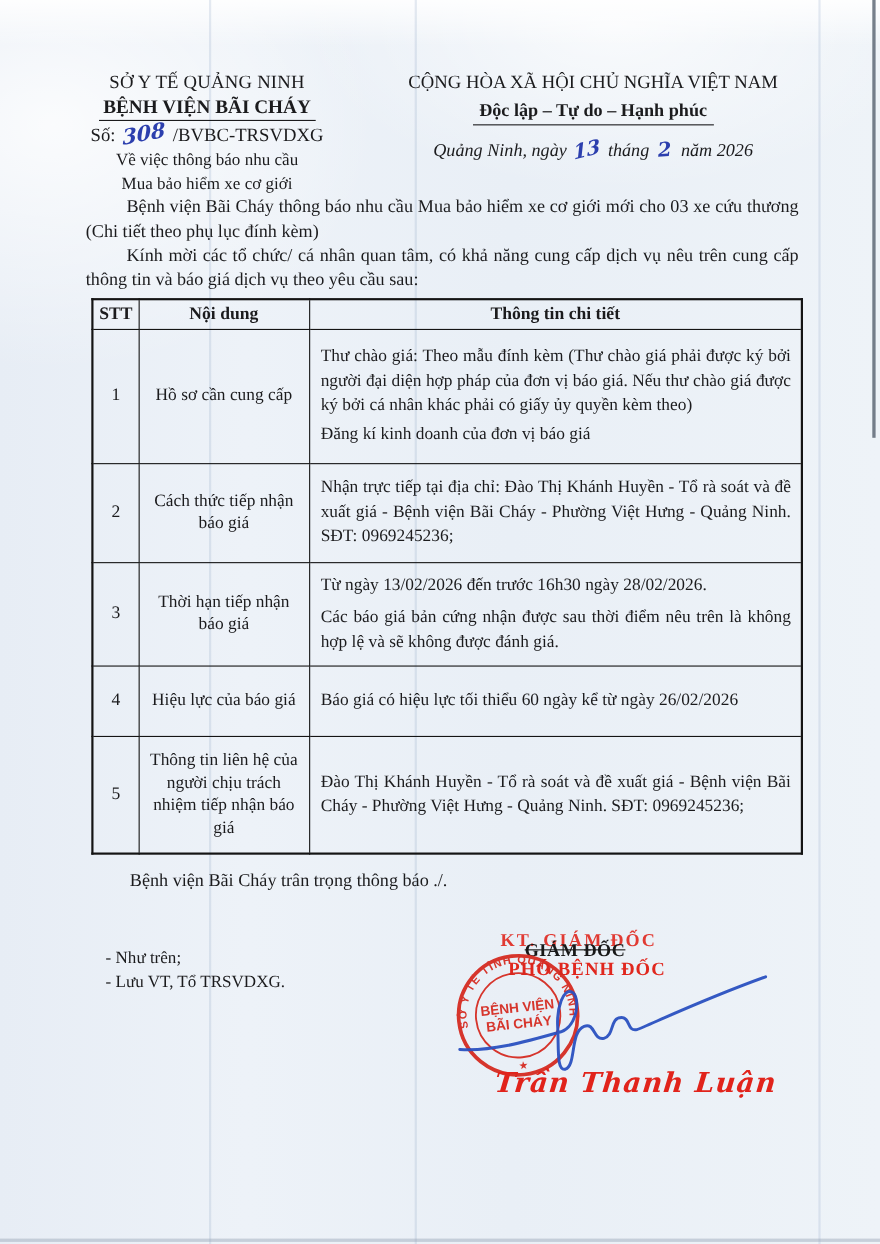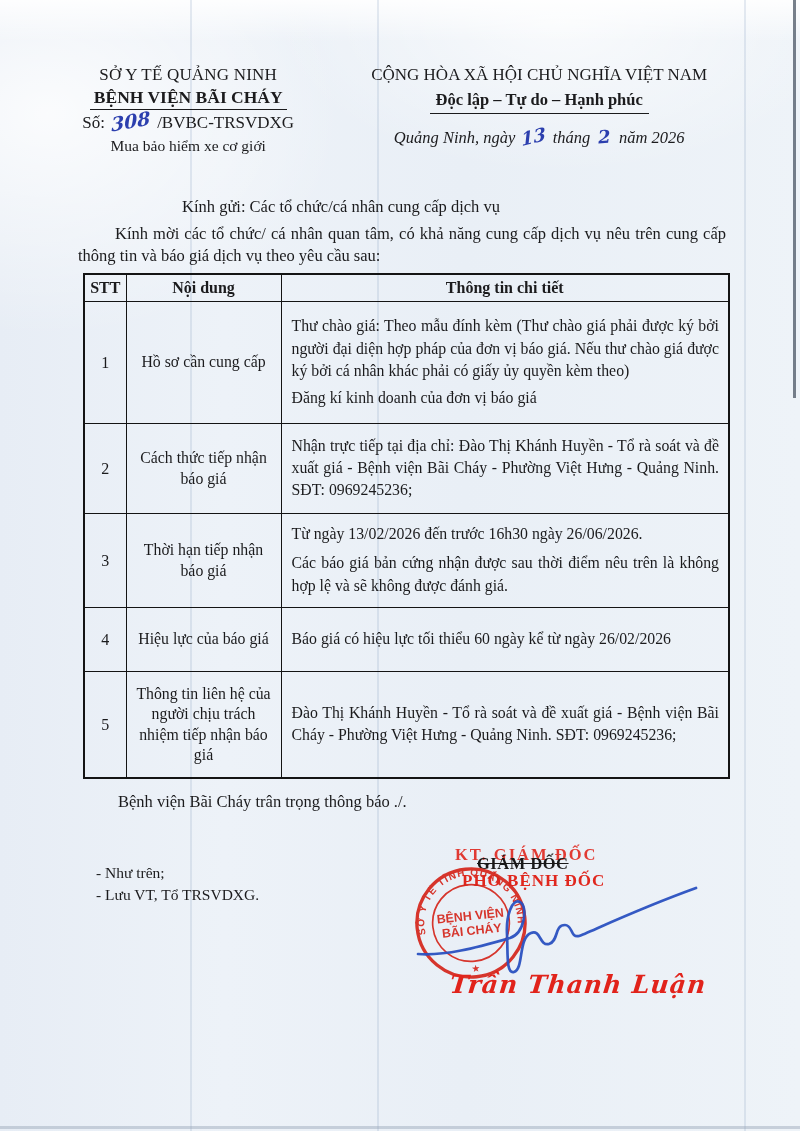--- a/index.html
+++ b/index.html
@@ -86,36 +86,37 @@
 
     <div class="head">
       <div class="head-left">
         <div class="org-parent">SỞ Y TẾ QUẢNG NINH</div>
         <div><span class="org-name">BỆNH VIỆN BÃI CHÁY</span></div>
         <div class="so-line">
           <span>Số:</span>
           <span class="hand hand-num">308</span>
           <span>/BVBC-TRSVDXG</span>
         </div>
+        <div class="subject">Về việc thông báo nhu cầu</div>
         <div class="subject">Mua bảo hiểm xe cơ giới</div>
       </div>
       <div class="head-right">
         <div class="national">CỘNG HÒA XÃ HỘI CHỦ NGHĨA VIỆT NAM</div>
         <div><span class="motto">Độc lập – Tự do – Hạnh phúc</span></div>
         <div class="dateline">
           <span>Quảng Ninh, ngày</span>
           <span class="hand hand-day">13</span>
           <span>tháng</span>
           <span class="hand hand-month">2</span>
           <span>năm 2026</span>
         </div>
       </div>
     </div>
 
-    <div class="salutation">Kính gửi: Các tổ chức/cá nhân cung cấp dịch vụ</div>
+    <p class="para">Bệnh viện Bãi Cháy thông báo nhu cầu Mua bảo hiểm xe cơ giới mới cho 03 xe cứu thương (Chi tiết theo phụ lục đính kèm)</p>
     <p class="para">Kính mời các tổ chức/ cá nhân quan tâm, có khả năng cung cấp dịch vụ nêu trên cung cấp thông tin và báo giá dịch vụ theo yêu cầu sau:</p>
 
     <table class="main">
       <colgroup>
           <col class="c1">
           <col class="c2">
           <col class="c3">
         </colgroup>
       <tbody>
           <tr>
@@ -135,21 +136,21 @@
         <td class="stt">2</td>
         <td class="label">Cách thức tiếp nhận báo giá</td>
         <td class="detail" style="vertical-align:middle">
           <div class="dp">Nhận trực tiếp tại địa chỉ: Đào Thị Khánh Huyền - Tổ rà soát và đề xuất giá - Bệnh viện Bãi Cháy - Phường Việt Hưng - Quảng Ninh. SĐT: 0969245236;</div>
         </td>
       </tr>
       <tr class="r3">
         <td class="stt">3</td>
         <td class="label">Thời hạn tiếp nhận báo giá</td>
         <td class="detail">
-          <div class="dp" style="margin-bottom:7px">Từ ngày 13/02/2026 đến trước 16h30 ngày 26/06/2026.</div>
+          <div class="dp" style="margin-bottom:7px">Từ ngày 13/02/2026 đến trước 16h30 ngày 28/02/2026.</div>
           <div class="dp">Các báo giá bản cứng nhận được sau thời điểm nêu trên là không hợp lệ và sẽ không được đánh giá.</div>
         </td>
       </tr>
       <tr class="r4">
         <td class="stt">4</td>
         <td class="label">Hiệu lực của báo giá</td>
         <td class="detail">
           <div class="dp">Báo giá có hiệu lực tối thiểu 60 ngày kể từ ngày 26/02/2026</div>
         </td>
       </tr>

